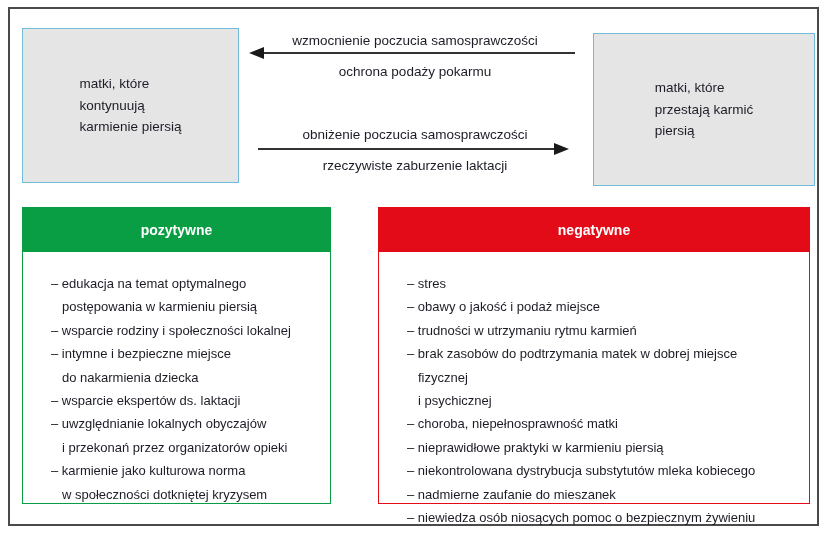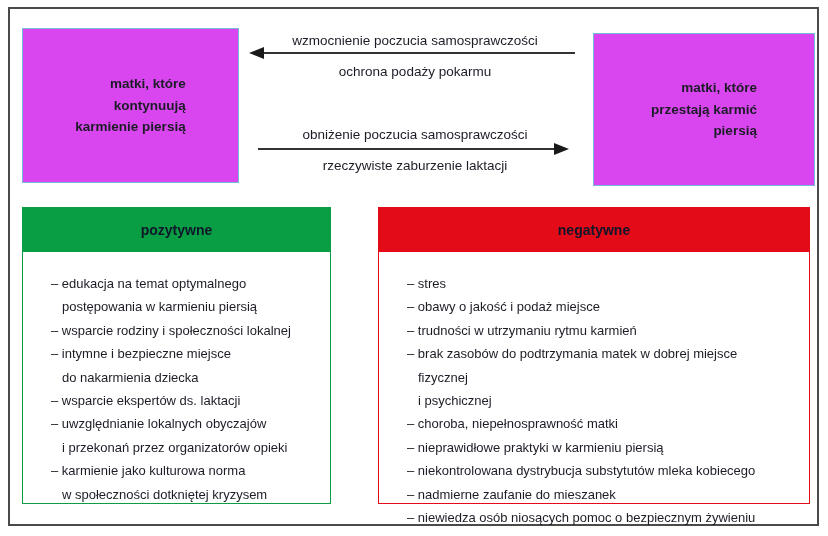--- a/index.html
+++ b/index.html
@@ -6,22 +6,22 @@
   .page{
     position:relative;width:828px;height:536px;background:#ffffff;
     font-family:"Liberation Sans",sans-serif;color:#1c1c26;overflow:hidden;
   }
   .frame{
     position:absolute;left:8px;top:7px;width:807px;height:515px;
     border:2px solid #4a4a4a;background:transparent;
   }
   
   .topbox{
-    position:absolute;background:#d946ef;border:1.5px solid #72bcd9;
-    display:flex;align-items:center;justify-content:center;text-align:right;font-weight:bold;
+    position:absolute;background:#e5e5e5;border:1.5px solid #72bcd9;
+    display:flex;align-items:center;justify-content:center;text-align:left;
   }
   .box-continue{left:22px;top:28px;width:215px;height:153px;}
   .box-stop{left:593px;top:33px;width:220px;height:151px;}
   .topbox-text{white-space:pre-line;font-size:13.5px;line-height:1.6;color:#1c1c26;}
   
   .arrow-label{
     position:absolute;left:248px;width:334px;text-align:center;
     font-size:13.5px;color:#1c1c26;
   }
   .lbl-top-above{top:33px;}
@@ -42,21 +42,21 @@
     border-top:6px solid transparent;border-bottom:6px solid transparent;
     border-left:15px solid #1a1a1a;
   }
   
   .panel{position:absolute;top:207px;height:297px;background:#ffffff;box-sizing:border-box;}
   .panel-positive{left:22px;width:309px;border:1px solid #0a9e44;}
   .panel-negative{left:378px;width:432px;border:1px solid #e30b17;}
   .panel-header{
     position:absolute;left:-1px;top:-1px;right:-1px;height:45px;
     display:flex;align-items:center;justify-content:center;
-    color:#0f172a;font-size:14px;font-weight:700;
+    color:#ffffff;font-size:14px;font-weight:700;
   }
   .header-green{background:#0a9e44;}
   .header-red{background:#e30b17;}
   .panel-list{
     position:absolute;left:0;top:45px;right:0;bottom:0;
     margin:12px;padding:7px 14px 0 16px;list-style:none;
   }
   .list-item{
     font-size:13px;line-height:23.4px;color:#1c1c26;
     white-space:pre-line;padding-left:11px;text-indent:-11px;

